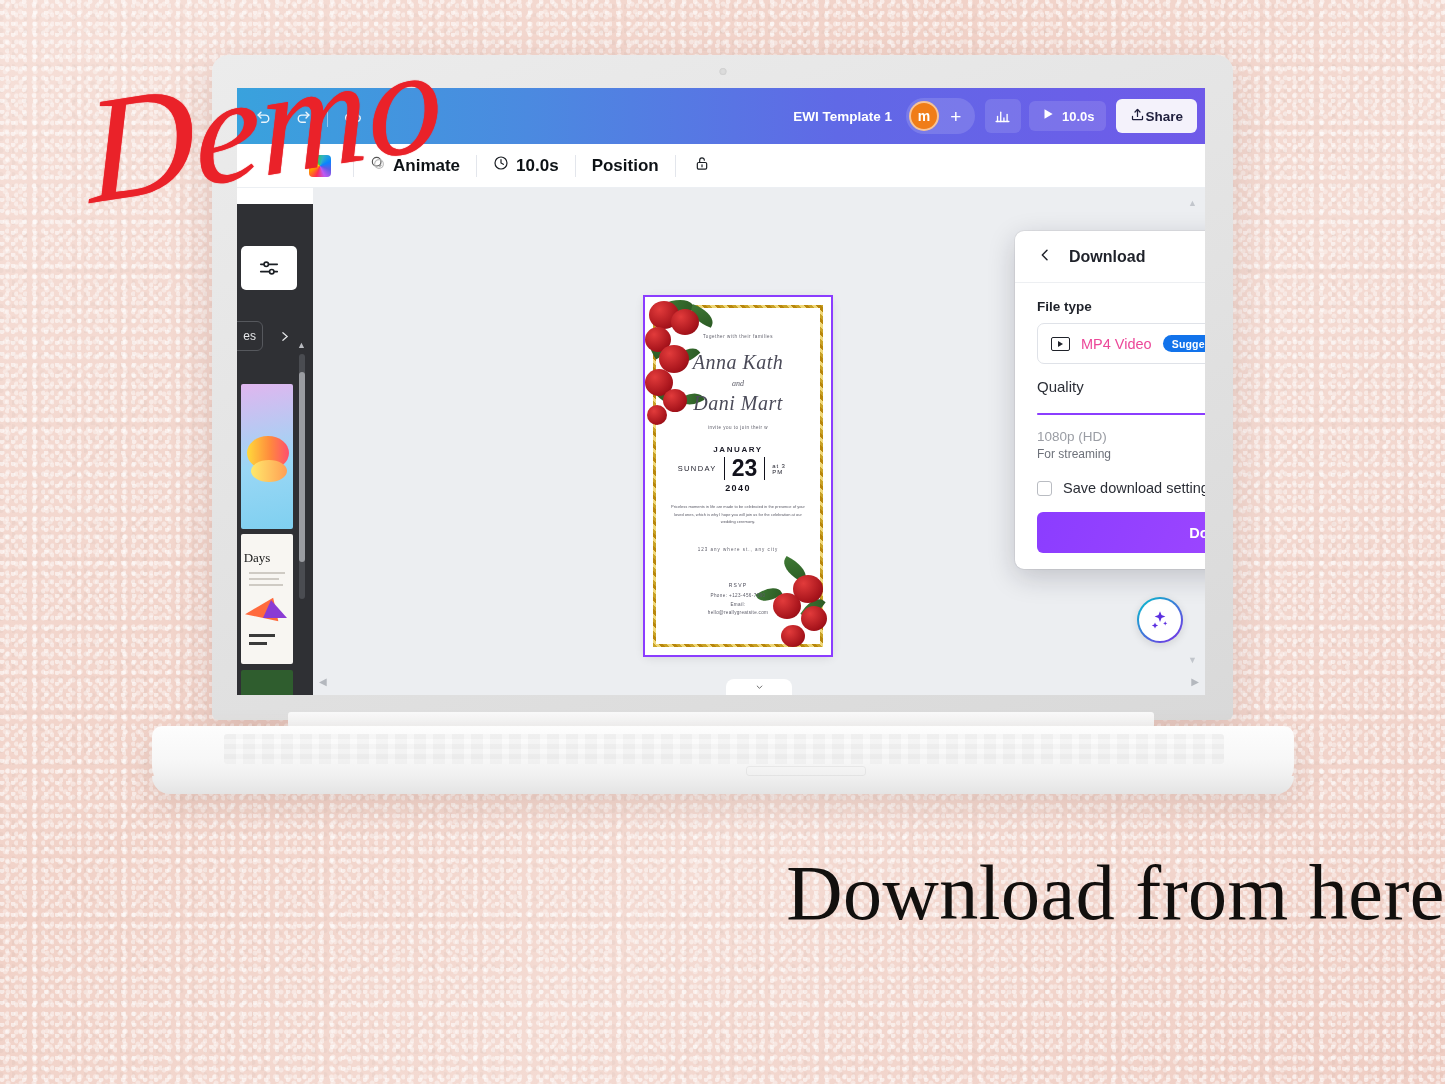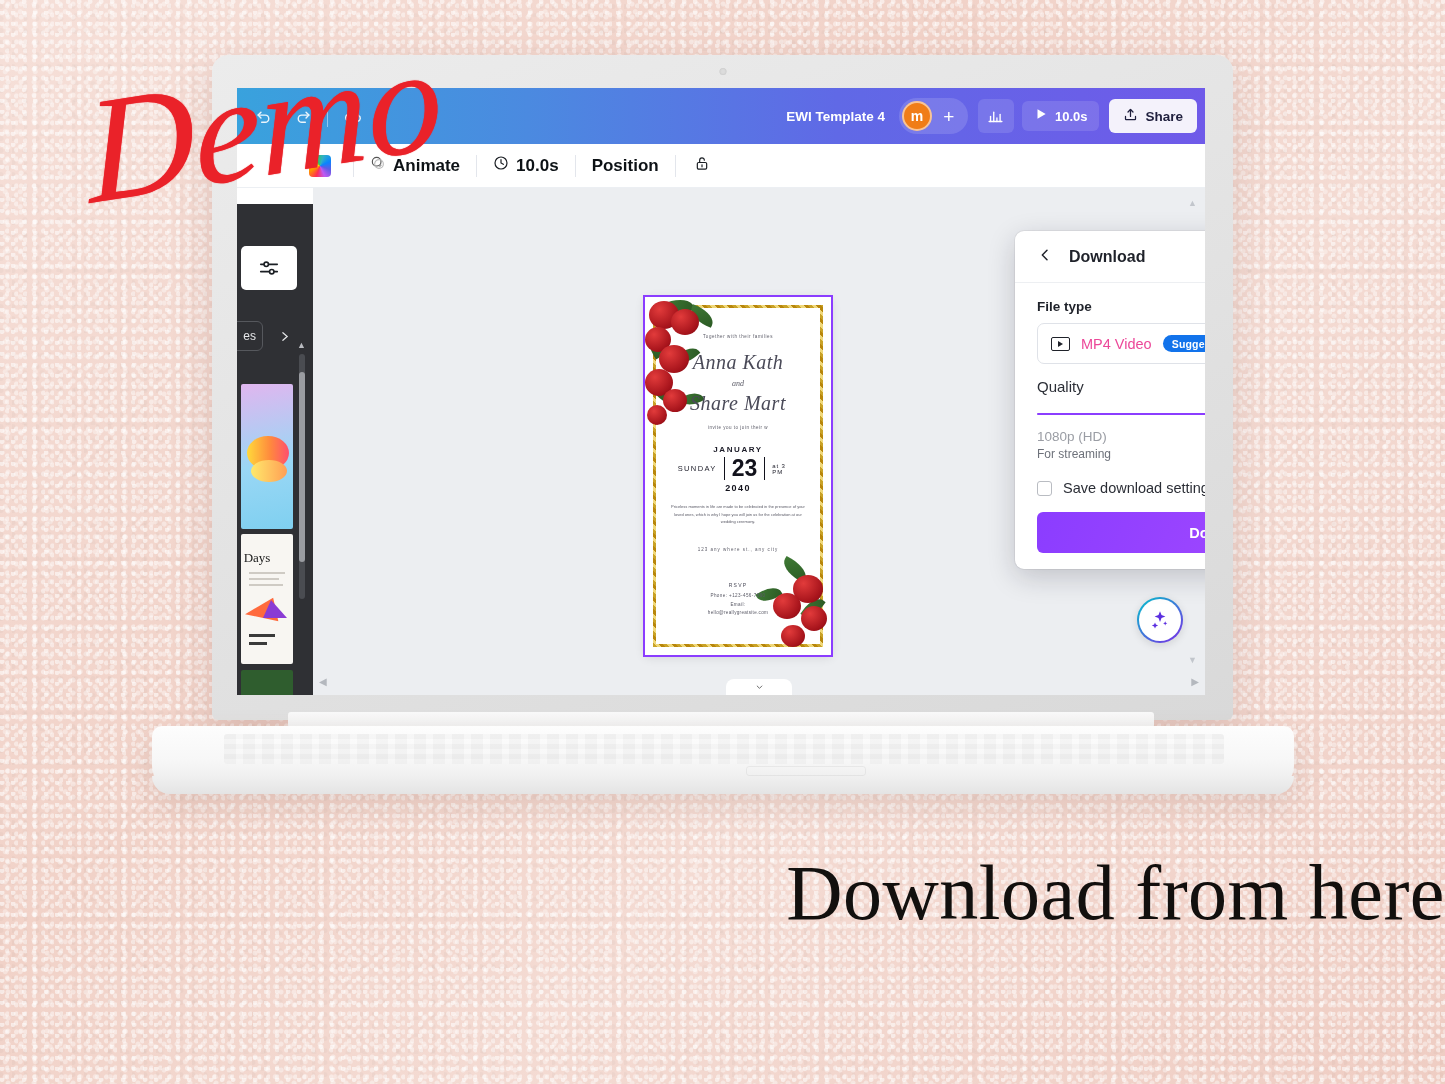--- a/index.html
+++ b/index.html
@@ -100,21 +100,21 @@
   #insights-btn{
     width:36px; height:34px; display:flex; align-items:center; justify-content:center;
     border-radius:6px; background:rgba(255,255,255,.12); margin-right:8px;
   }
   #play-group{
     display:flex; align-items:center; gap:7px; background:rgba(255,255,255,.12);
     border-radius:6px; padding:6px 12px; margin-right:10px;
   }
   #play-duration{ color:#fff; font-size:13px; font-weight:bold; }
   #share-btn{
-    display:flex; align-items:center; gap:7px;
+    display:flex; align-items:center; 
     background:#f4f2fb; color:#1f1f3d; border-radius:6px;
     padding:8px 14px; font-size:13.5px; font-weight:bold;
   }
 
   
   #editor-toolbar{
     position:absolute; left:0; top:56px; width:968px; height:44px;
     background:#fff; display:flex; align-items:center; padding-left:72px; gap:0;
     border-bottom:1px solid #eceff3;
   }
@@ -379,21 +379,21 @@
         </div>
         <div id="tb-divider"></div>
         <div class="tb-icon">
           <svg width="19" height="19" viewBox="0 0 24 24" fill="none" stroke="#fff" stroke-width="1.8" stroke-linecap="round" stroke-linejoin="round">
               <path d="M6.5 18a4.5 4.5 0 0 1 .3-9 6 6 0 0 1 11.4 1.6A3.9 3.9 0 0 1 17.5 18z"></path>
               <polyline points="9.5 13.5 11.2 15.2 14.8 11.4"></polyline>
             </svg>
         </div>
 
         <div id="topbar-right">
-          <div id="doc-title">EWI Template 4</div>
+          <div id="doc-title">EWI Template 1</div>
           <div id="avatar-group">
             <div id="avatar">m</div>
             <div id="add-collab">+</div>
           </div>
           <div id="insights-btn">
             <svg width="17" height="17" viewBox="0 0 24 24" fill="none" stroke="#fff" stroke-width="1.9" stroke-linecap="round">
                 <line x1="5" y1="19" x2="5" y2="12"></line>
                 <line x1="9.5" y1="19" x2="9.5" y2="6"></line>
                 <line x1="14" y1="19" x2="14" y2="14"></line>
                 <line x1="18.5" y1="19" x2="18.5" y2="9"></line>
@@ -534,21 +534,21 @@
             <div class="leaf" style="right:6px;bottom:40px;width:24px;height:14px;transform:rotate(-55deg);"></div>
             <div class="petal" style="right:8px;bottom:52px;width:30px;height:28px;"></div>
             <div class="petal" style="right:30px;bottom:36px;width:28px;height:26px;"></div>
             <div class="petal" style="right:4px;bottom:24px;width:26px;height:25px;"></div>
             <div class="petal" style="right:26px;bottom:8px;width:24px;height:22px;"></div>
           </div>
 
           <div class="card-text" id="ct-together">Together with their families</div>
           <div class="card-text" id="ct-bride">Anna Kath</div>
           <div class="card-text" id="ct-and">and</div>
-          <div class="card-text" id="ct-groom">Share Mart</div>
+          <div class="card-text" id="ct-groom">Dani Mart</div>
           <div class="card-text" id="ct-invite">invite you to join their w</div>
           <div class="card-text" id="ct-month">JANUARY</div>
           <div id="date-row">
             <span id="ct-day">SUNDAY</span>
             <span id="ct-num">23</span>
             <span id="ct-time">at 3 PM</span>
           </div>
           <div class="card-text" id="ct-year">2040</div>
           <div class="card-text" id="ct-body">Priceless moments in life are made to be celebrated in the presence of your loved ones, which is why I hope you will join us for the celebration at our wedding ceremony.</div>
           <div class="card-text" id="ct-address">123 any where st., any city</div>

